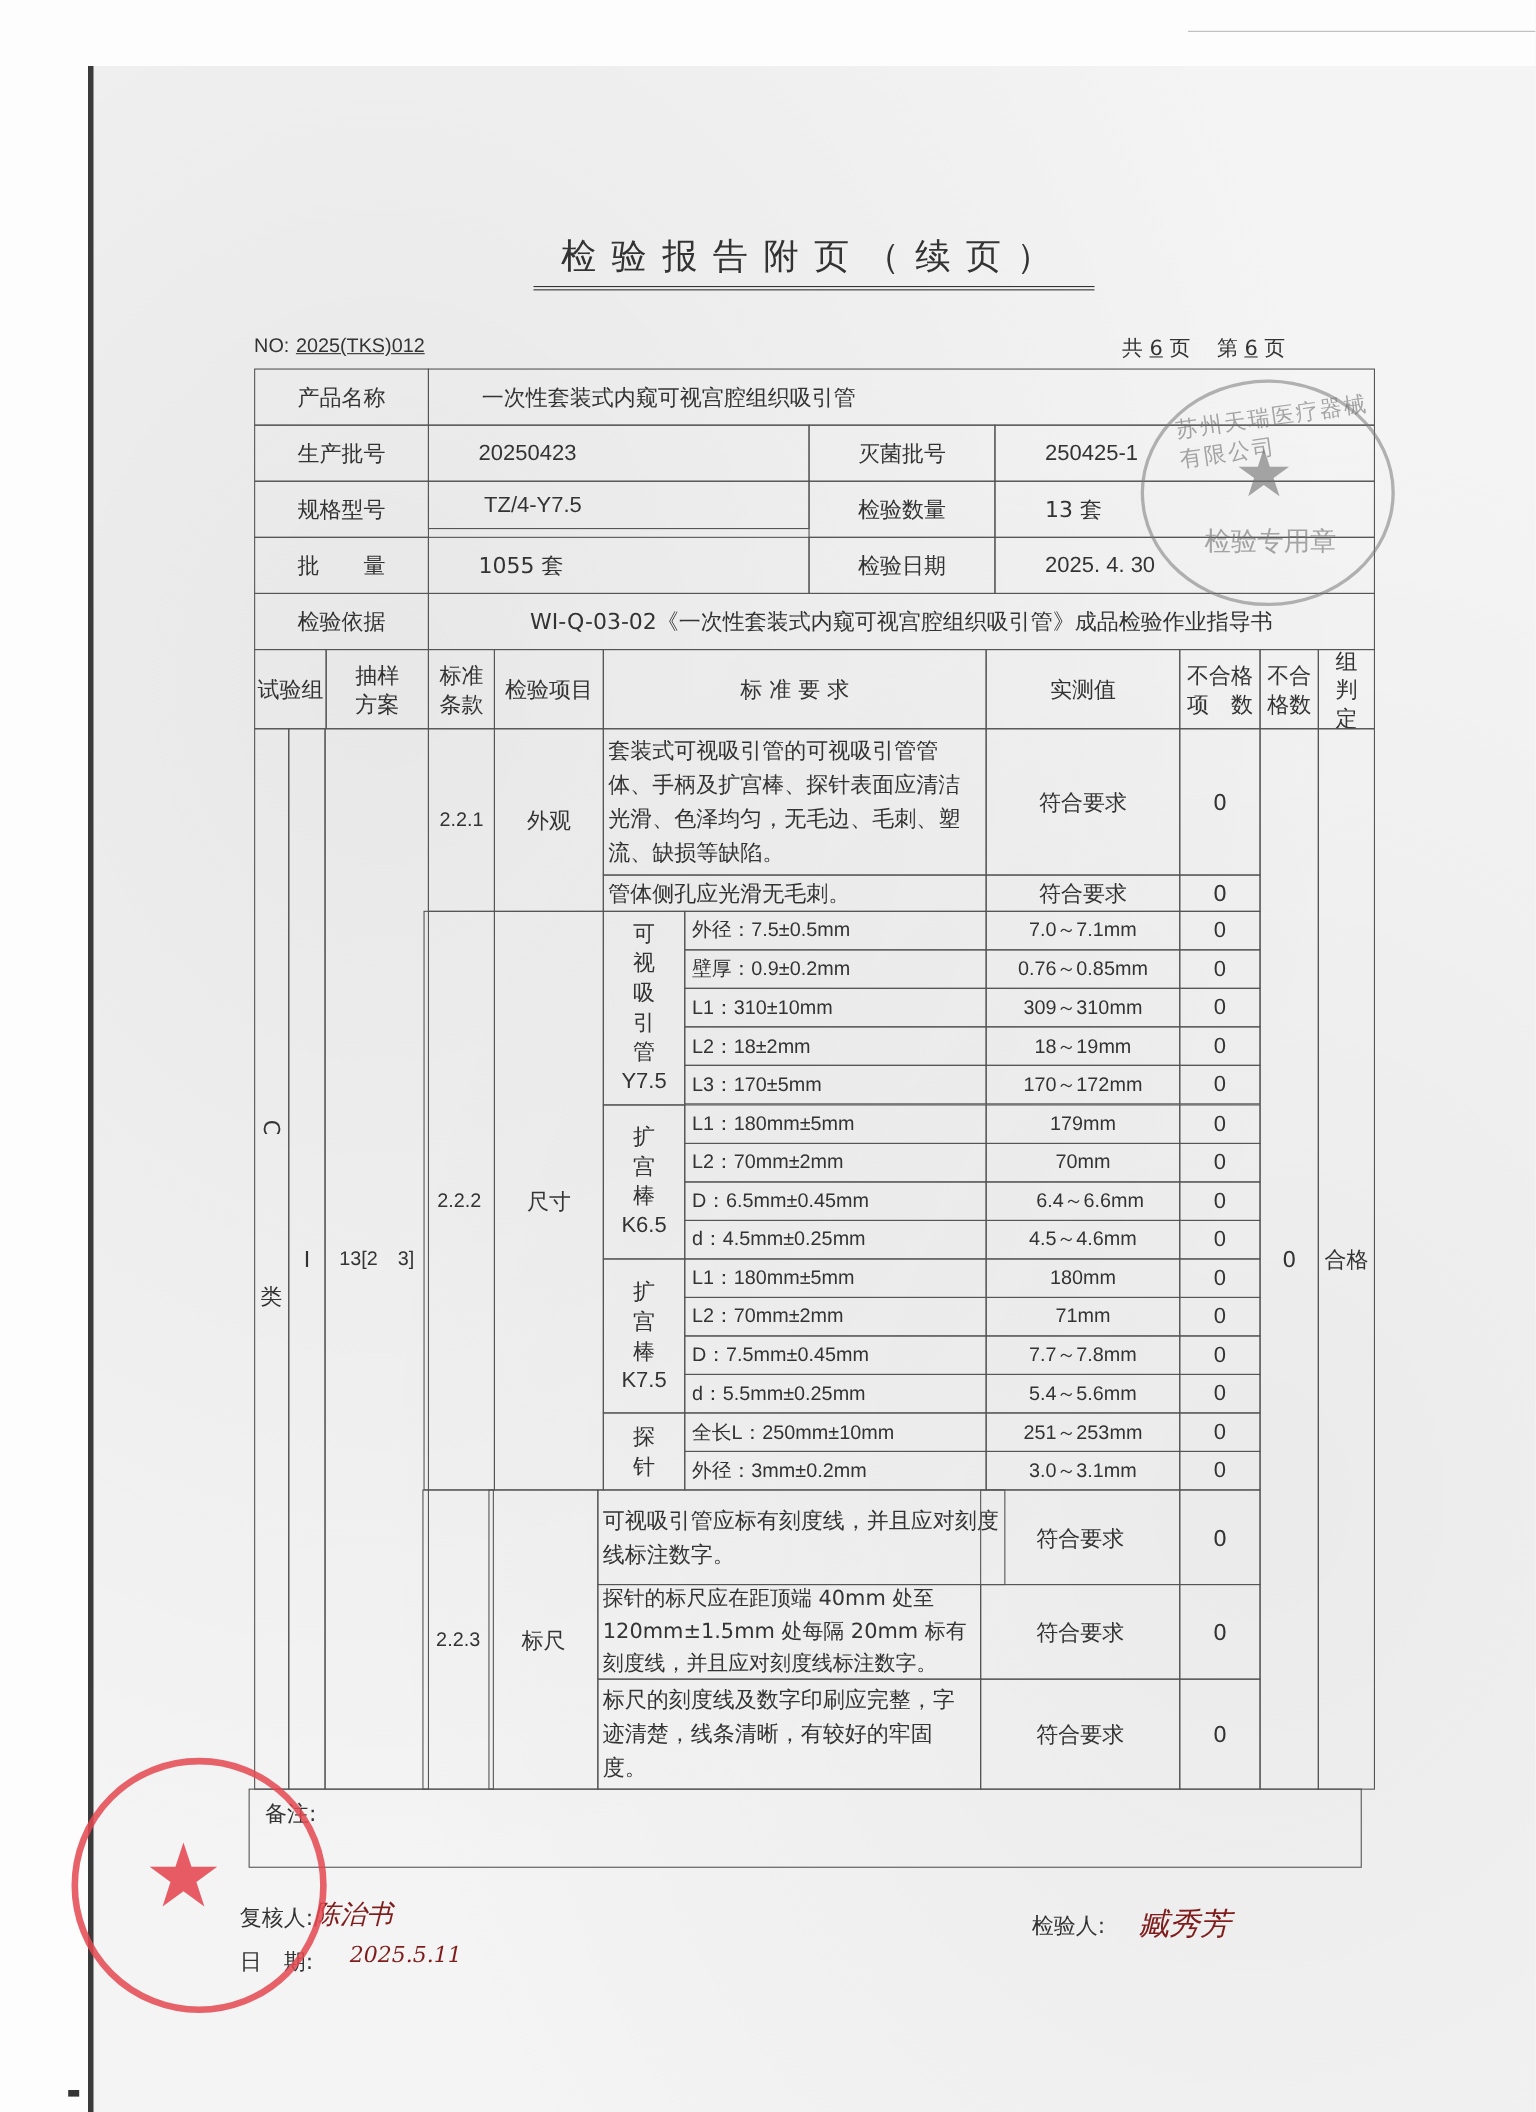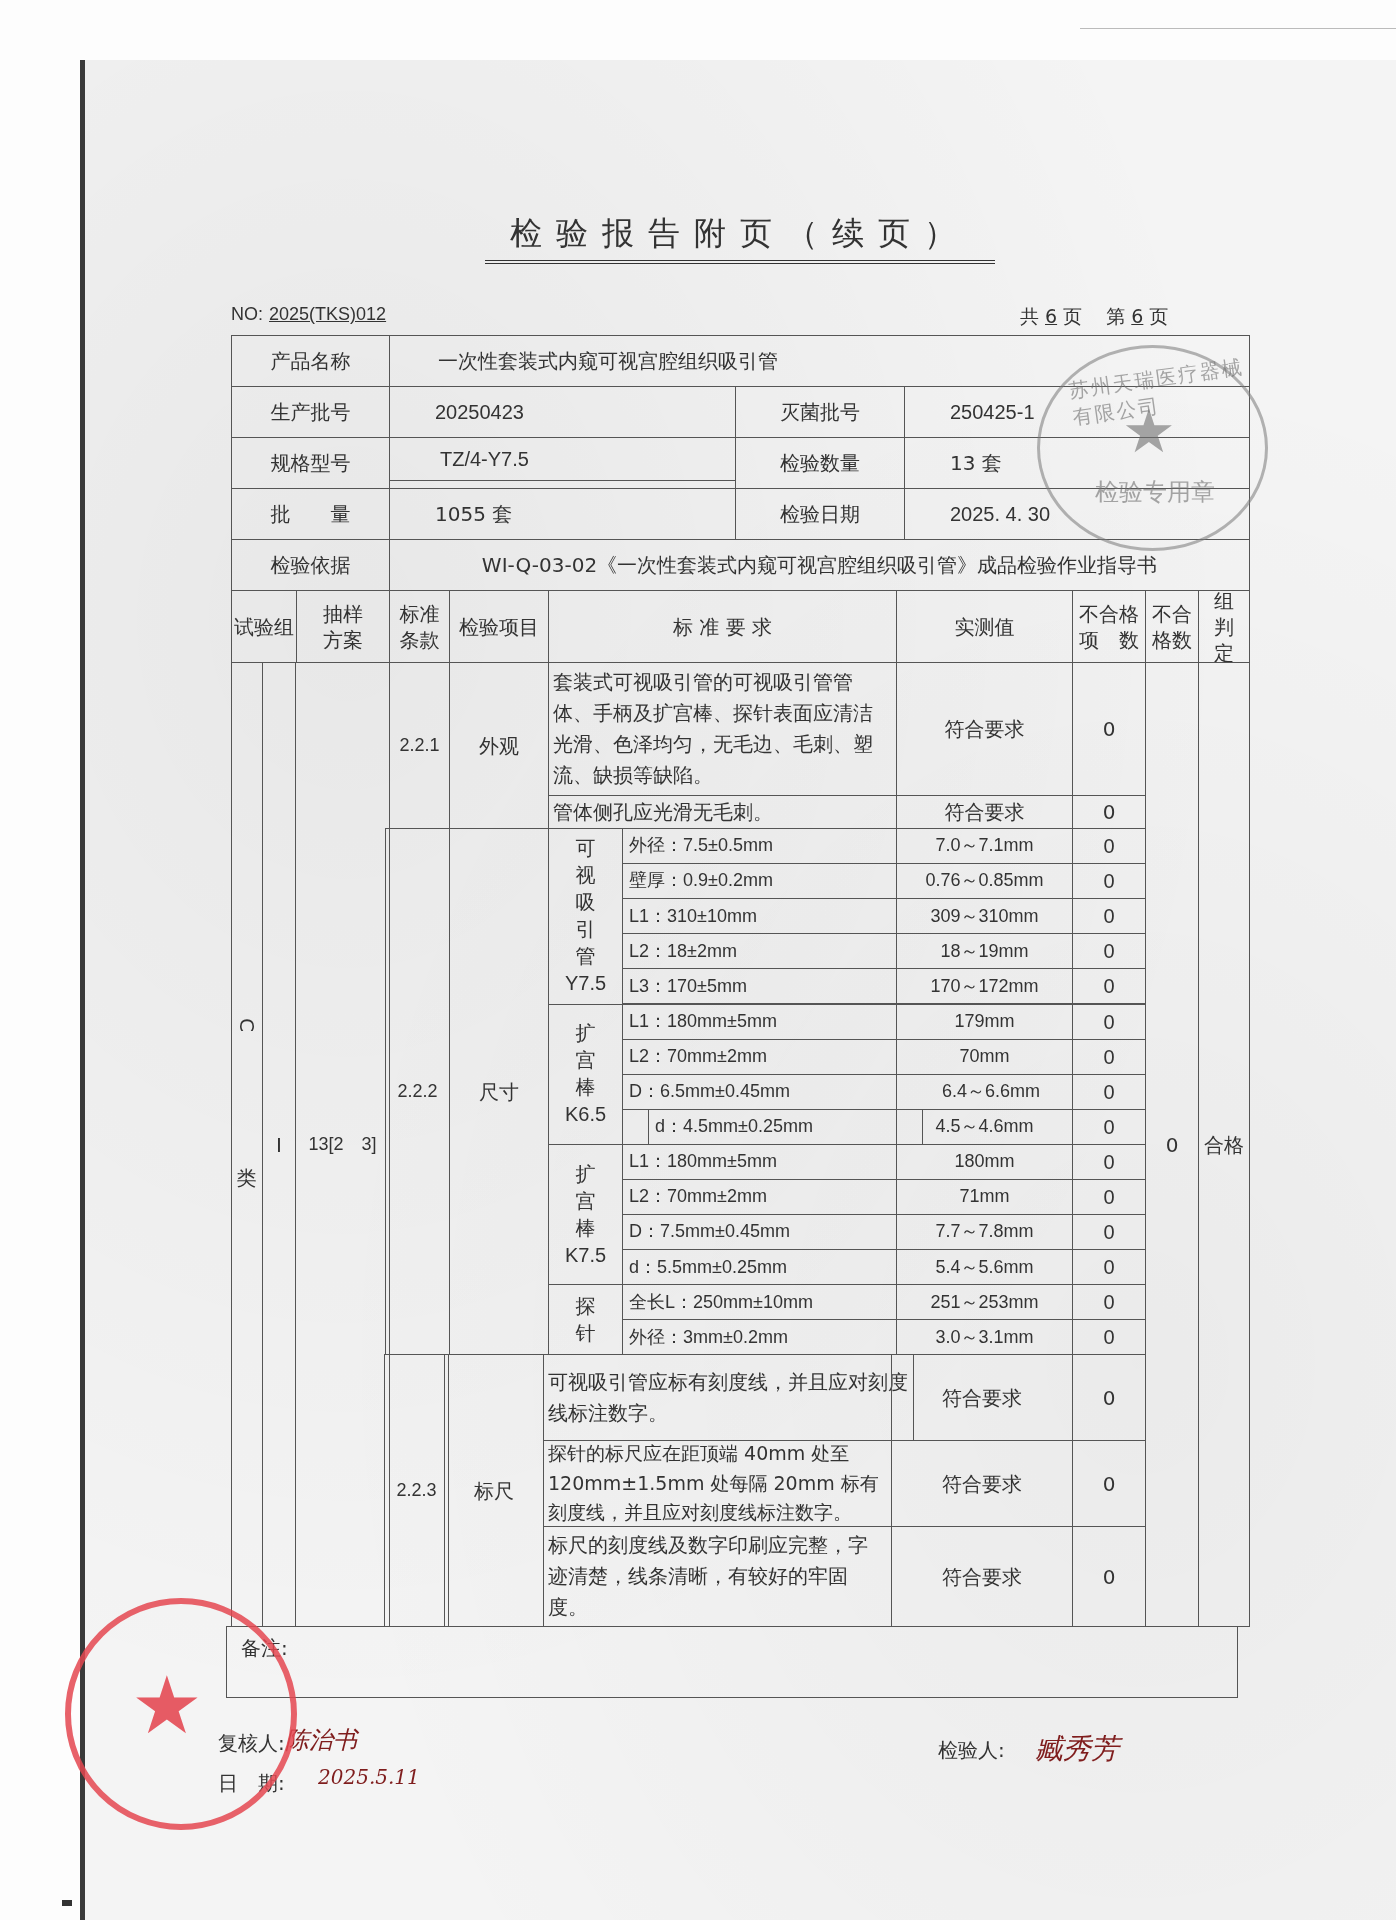--- a/index.html
+++ b/index.html
@@ -169,21 +169,21 @@
       </div>
       <div class="cell left num small" style="left:622px;top:1003.5px;width:275px;height:36.1px;padding-left:6px;">L1：180mm±5mm</div>
       <div class="cell num small" style="left:896px;top:1003.5px;width:177px;height:36.1px;">179mm</div>
       <div class="cell num" style="left:1072px;top:1003.5px;width:74px;height:36.1px;">0</div>
       <div class="cell left num small" style="left:622px;top:1038.6px;width:275px;height:36.1px;padding-left:6px;">L2：70mm±2mm</div>
       <div class="cell num small" style="left:896px;top:1038.6px;width:177px;height:36.1px;">70mm</div>
       <div class="cell num" style="left:1072px;top:1038.6px;width:74px;height:36.1px;">0</div>
       <div class="cell left num small" style="left:622px;top:1073.7px;width:275px;height:36.1px;padding-left:6px;">D：6.5mm±0.45mm</div>
       <div class="cell num small" style="left:896px;top:1073.7px;width:177px;height:36.1px;padding-left:13px;">6.4～6.6mm</div>
       <div class="cell num" style="left:1072px;top:1073.7px;width:74px;height:36.1px;">0</div>
-      <div class="cell left num small" style="left:622px;top:1108.8px;width:275px;height:36.1px;padding-left:6px;margin-left:26px;">d：4.5mm±0.25mm</div>
+      <div class="cell left num small" style="left:622px;top:1108.8px;width:275px;height:36.1px;padding-left:6px;">d：4.5mm±0.25mm</div>
       <div class="cell num small" style="left:896px;top:1108.8px;width:177px;height:36.1px;">4.5～4.6mm</div>
       <div class="cell num" style="left:1072px;top:1108.8px;width:74px;height:36.1px;">0</div>
       <div class="cell vert" style="left:548px;top:1143.9px;width:75px;height:141.4px;font-size:20px;line-height:1.35;">
         <span>扩</span>
         <span>宫</span>
         <span>棒</span>
         <span class="num">K7.5</span>
       </div>
       <div class="cell left num small" style="left:622px;top:1143.9px;width:275px;height:36.1px;padding-left:6px;">L1：180mm±5mm</div>
       <div class="cell num small" style="left:896px;top:1143.9px;width:177px;height:36.1px;">180mm</div>

